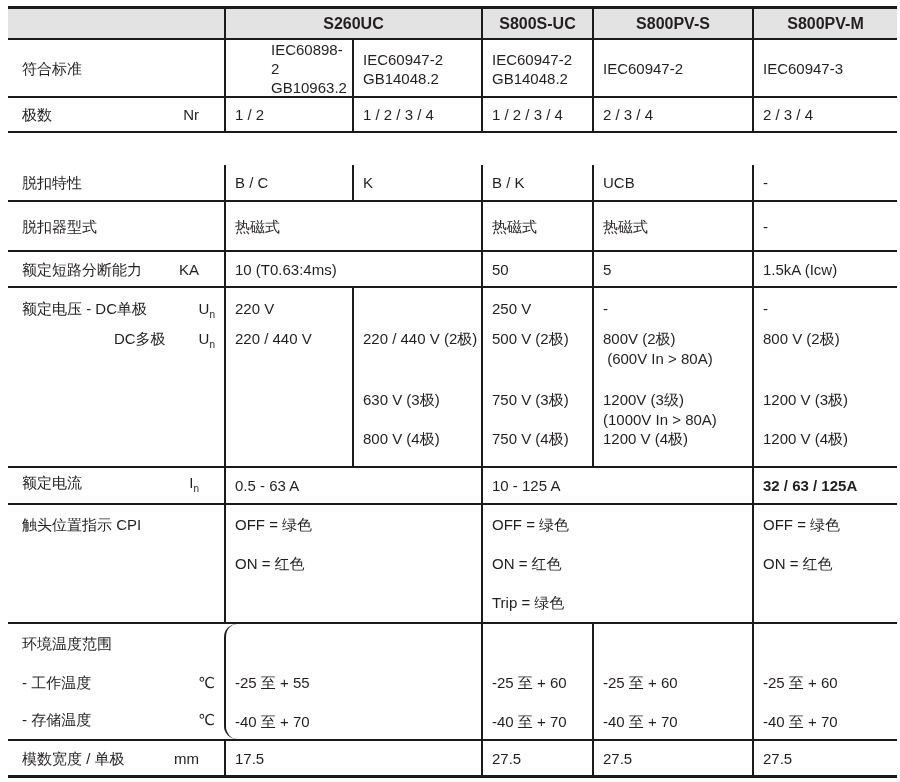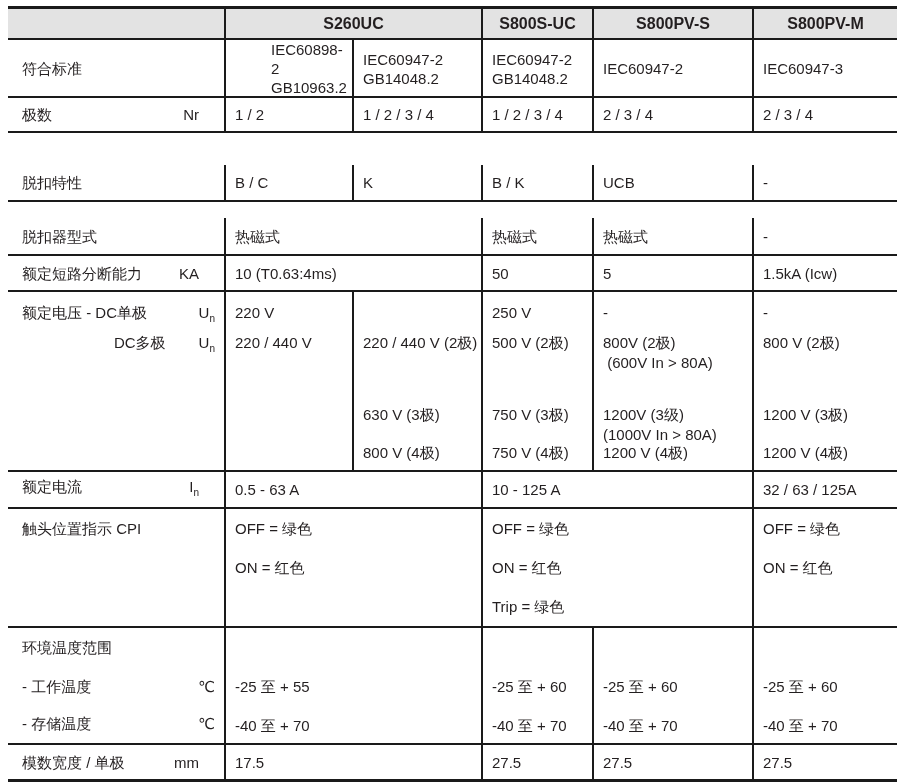--- a/index.html
+++ b/index.html
@@ -51,21 +51,21 @@
     justify-content:space-between;align-items:baseline;
   }
   .lline .t{text-align:left;}
   .lline .u{white-space:nowrap;text-align:right;}
   sub{font-size:10px;}
 
   
   .row-standards{height:58px;}
   .row-poles{height:35px;}
   .row-trip-characteristics{height:37px;margin-top:32px;}
-  .row-trip-unit-type{height:38px;margin-top:16px;}
+  .row-trip-unit-type{height:50px;}
   .row-breaking-capacity{height:36px;}
   .row-rated-voltage{height:180px;}
   .row-rated-current{height:37px;}
   .row-cpi{height:119px;}
   .row-ambient-temperature{height:117px;}
   .row-module-width{height:37px;border-bottom-width:3px;}
 
   
   .row-rated-voltage .cell,
   .row-cpi .cell,
@@ -77,22 +77,22 @@
   .row-ambient-temperature .cell .slot{
     position:absolute;left:9px;right:3px;line-height:20px;
   }
   .row-rated-voltage .cell.label .lline,
   .row-cpi .cell.label .lline,
   .row-ambient-temperature .cell.label .lline{
     position:absolute;left:14px;right:9px;width:auto;
   }
   .row-rated-voltage .cell .slot:nth-child(1){top:11px;}
   .row-rated-voltage .cell .slot:nth-child(2){top:41px;}
-  .row-rated-voltage .cell .slot:nth-child(3){top:113px;}
-  .row-rated-voltage .cell .slot:nth-child(4){top:151px;}
+  .row-rated-voltage .cell .slot:nth-child(3){top:102px;}
+  .row-rated-voltage .cell .slot:nth-child(4){top:141px;}
   .row-rated-voltage .cell.label .lline:nth-child(1){top:11px;}
   .row-rated-voltage .cell.label .lline:nth-child(2){top:41px;}
   .row-rated-voltage .cell.label .lline:nth-child(2) .t{flex:1;text-align:right;padding-right:33px;}
 
   .row-cpi .cell .slot:nth-child(1),
   .row-ambient-temperature .cell .slot:nth-child(1){top:10px;}
   .row-cpi .cell .slot:nth-child(2),
   .row-ambient-temperature .cell .slot:nth-child(2){top:49px;}
   .row-cpi .cell .slot:nth-child(3),
   .row-ambient-temperature .cell .slot:nth-child(3){top:88px;}
@@ -160,31 +160,31 @@
       <div class="cell data" style="grid-column: span 1;"><div class="slot">250 V</div><div class="slot">500 V (2极)</div><div class="slot">750 V (3极)</div><div class="slot">750 V (4极)</div></div>
       <div class="cell data" style="grid-column: span 1;"><div class="slot">-</div><div class="slot">800V (2极)
 &nbsp;(600V In &gt; 80A)</div><div class="slot">1200V (3级)
 (1000V In &gt; 80A)</div><div class="slot">1200 V (4极)</div></div>
       <div class="cell data" style="grid-column: span 1;"><div class="slot">-</div><div class="slot">800 V (2极)</div><div class="slot">1200 V (3极)</div><div class="slot">1200 V (4极)</div></div>
     </div>
     <div class="row row-rated-current">
       <div class="cell label"><div class="lline"><span class="t">额定电流</span><span class="u">I<sub>n</sub></span></div></div>
       <div class="cell data" style="grid-column: span 2;"><div class="slot">0.5 - 63 A</div></div>
       <div class="cell data" style="grid-column: span 2;"><div class="slot">10 - 125 A</div></div>
-      <div class="cell data" style="grid-column: span 1;"><div class="slot">32 / 63 / 125A</div></div>
+      <div class="cell data" style="grid-column: span 1; font-weight: bold;"><div class="slot">32 / 63 / 125A</div></div>
     </div>
     <div class="row row-cpi">
       <div class="cell label"><div class="lline"><span class="t">触头位置指示 CPI</span><span class="u"></span></div></div>
       <div class="cell data" style="grid-column: span 2;"><div class="slot">OFF = 绿色</div><div class="slot">ON = 红色</div><div class="slot"></div></div>
       <div class="cell data" style="grid-column: span 2;"><div class="slot">OFF = 绿色</div><div class="slot">ON = 红色</div><div class="slot">Trip = 绿色</div></div>
       <div class="cell data" style="grid-column: span 1;"><div class="slot">OFF = 绿色</div><div class="slot">ON = 红色</div><div class="slot"></div></div>
     </div>
     <div class="row row-ambient-temperature">
       <div class="cell label"><div class="lline"><span class="t">环境温度范围</span><span class="u"></span></div><div class="lline"><span class="t">- 工作温度</span><span class="u">℃</span></div><div class="lline"><span class="t">- 存储温度</span><span class="u">℃</span></div></div>
-      <div class="cell data" style="grid-column: span 2;"><div class="slot"></div><div class="slot">-25 至 + 55</div><div class="slot">-40 至 + 70</div></div>
+      <div class="cell data" style="grid-column: span 2; border-radius: 13px;"><div class="slot"></div><div class="slot">-25 至 + 55</div><div class="slot">-40 至 + 70</div></div>
       <div class="cell data" style="grid-column: span 1;"><div class="slot"></div><div class="slot">-25 至 + 60</div><div class="slot">-40 至 + 70</div></div>
       <div class="cell data" style="grid-column: span 1;"><div class="slot"></div><div class="slot">-25 至 + 60</div><div class="slot">-40 至 + 70</div></div>
       <div class="cell data" style="grid-column: span 1;"><div class="slot"></div><div class="slot">-25 至 + 60</div><div class="slot">-40 至 + 70</div></div>
     </div>
     <div class="row row-module-width">
       <div class="cell label"><div class="lline"><span class="t">模数宽度 / 单极</span><span class="u">mm</span></div></div>
       <div class="cell data" style="grid-column: span 2;"><div class="slot">17.5</div></div>
       <div class="cell data" style="grid-column: span 1;"><div class="slot">27.5</div></div>
       <div class="cell data" style="grid-column: span 1;"><div class="slot">27.5</div></div>
       <div class="cell data" style="grid-column: span 1;"><div class="slot">27.5</div></div>

